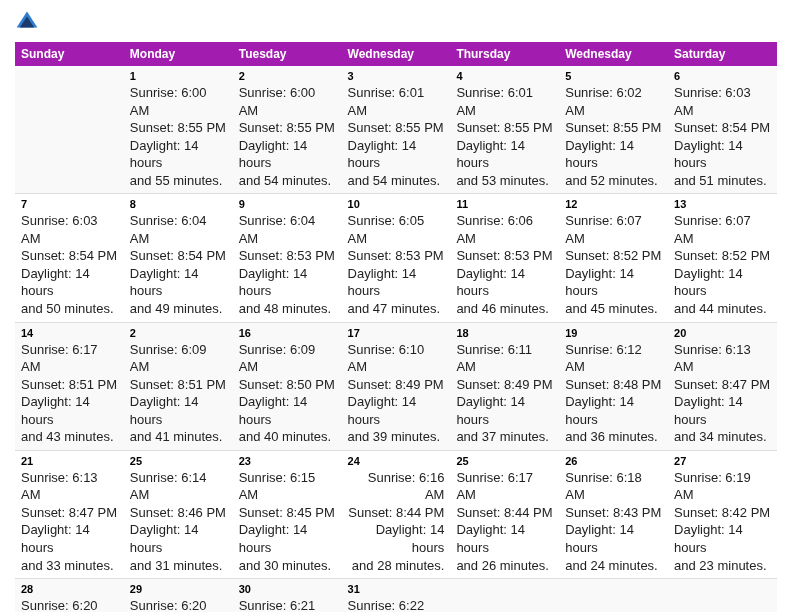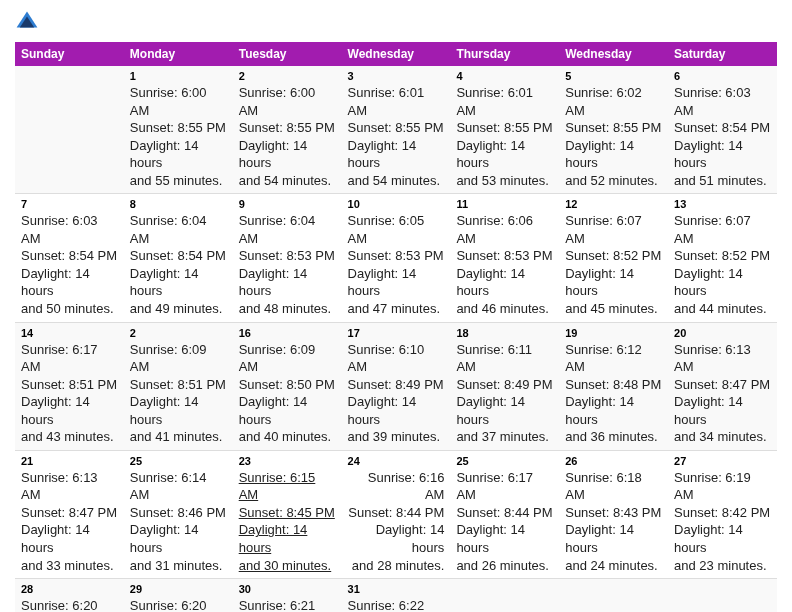--- a/index.html
+++ b/index.html
@@ -285,21 +285,21 @@
           </td>
           <td>
             <span class="day-num">25</span>
             <div class="day-info" style="white-space: pre-line;">Sunrise: 6:14 AM
 Sunset: 8:46 PM
 Daylight: 14 hours
 and 31 minutes.</div>
           </td>
           <td>
             <span class="day-num">23</span>
-            <div class="day-info" style="white-space: pre-line; text-decoration: underline;">Sunrise: 6:15 AM
+            <div class="day-info" style="white-space: pre-line;">Sunrise: 6:15 AM
 Sunset: 8:45 PM
 Daylight: 14 hours
 and 30 minutes.</div>
           </td>
           <td>
             <span class="day-num">24</span>
             <div class="day-info" style="white-space: pre-line; text-align: right;">Sunrise: 6:16 AM
 Sunset: 8:44 PM
 Daylight: 14 hours
 and 28 minutes.</div>

